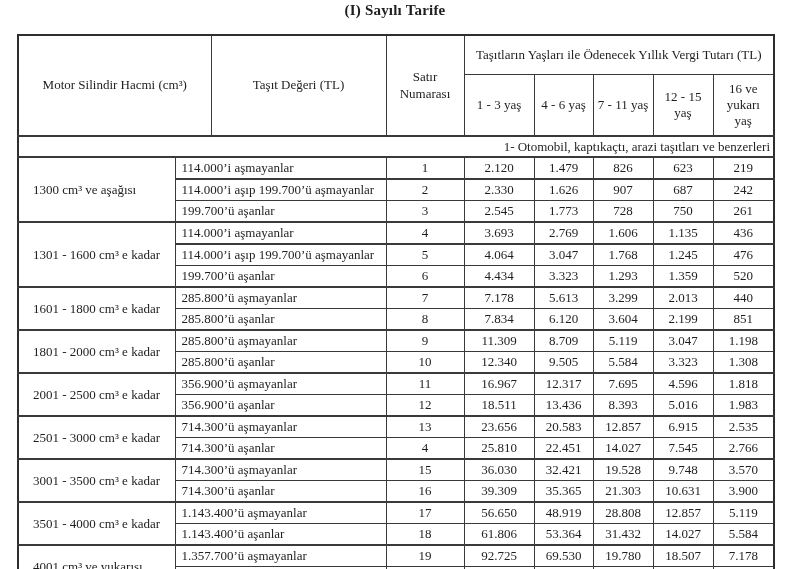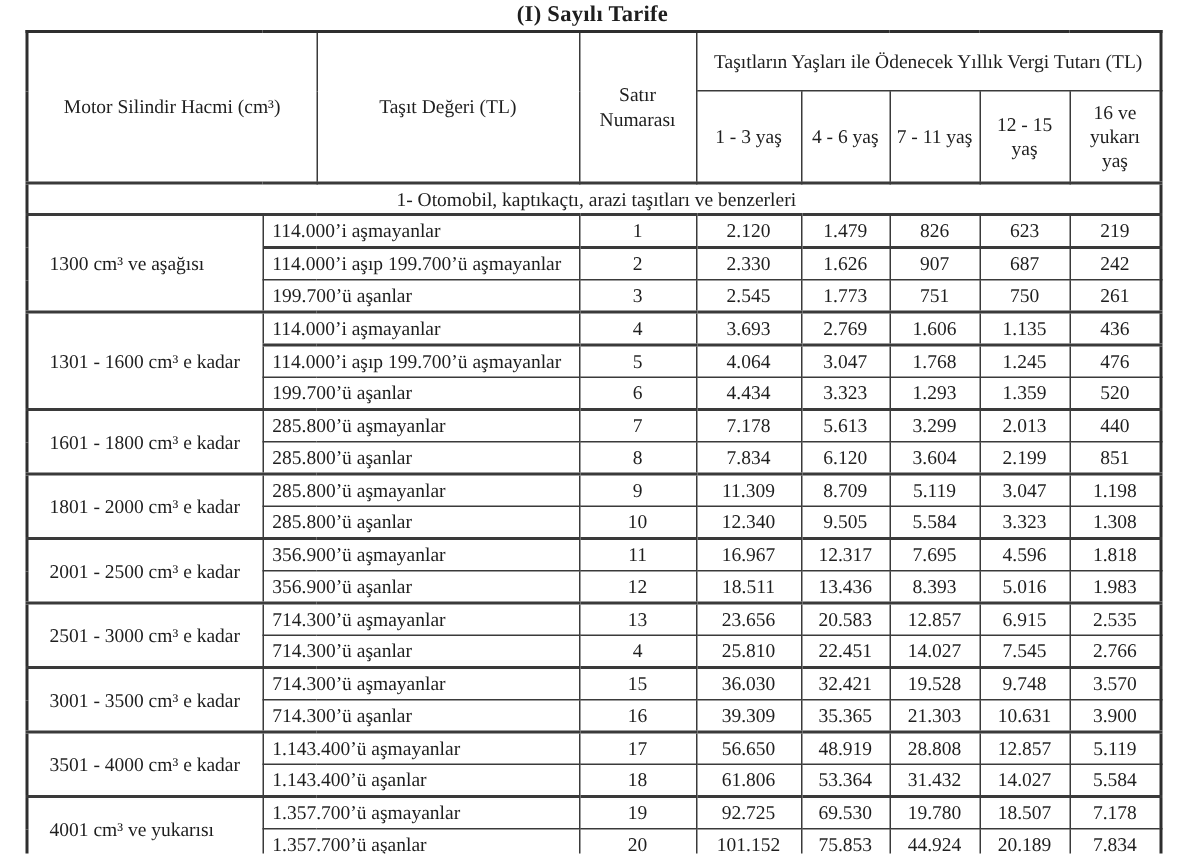--- a/index.html
+++ b/index.html
@@ -12,21 +12,21 @@
     font-family: "Liberation Serif", "DejaVu Serif", serif;
     color: #1e1e1e;
   }
   .page-title {
     width: 756px;
     margin-left: 17px;
     text-align: center;
     font-weight: bold;
     font-size: 15px;
     line-height: 20px;
-    height: 20px;
+    height: 34px;
     letter-spacing: 0.2px;
   }
   table.tariff {
     border-collapse: collapse;
     table-layout: fixed;
     margin-left: 17px;
     width: 756px;
     border: 2px solid #2e2e2e;
   }
   th, td {
@@ -39,21 +39,21 @@
     font-size: 13px;
     text-align: center;
     vertical-align: middle;
     line-height: 1.25;
     margin-left: 40px;
   }
   th.h-top { height: 36px; padding: 1px 2px; }
   tr.ages-row th { height: 60px; }
   tbody td { font-size: 13px; height: 20px; vertical-align: middle; }
   tr.section-row td {
-    text-align: center;
+    text-align: right;
     padding-left: 6px;
     height: 19px;
     border-top-width: 2px;
   }
   td.engine { padding-left: 14px; white-space: nowrap; }
   td.vrange { padding-left: 6px; white-space: nowrap; font-family: Liberation Serif, serif; }
   td.rowno, td.num { text-align: center; }
   tr.group-start td { border-top-width: 2px; }
   tr.thick-bottom td { border-bottom-width: 2px; }
 </style>
@@ -110,21 +110,21 @@
         <td class="num">1.626</td>
         <td class="num">907</td>
         <td class="num">687</td>
         <td class="num">242</td>
       </tr>
       <tr>
         <td class="vrange" colspan="2">199.700’ü aşanlar</td>
         <td class="rowno">3</td>
         <td class="num">2.545</td>
         <td class="num">1.773</td>
-        <td class="num">751</td>
+        <td class="num">728</td>
         <td class="num">750</td>
         <td class="num">261</td>
       </tr>
       <tr class="group-start thick-bottom">
         <td class="engine" rowspan="3">1301 - 1600 cm³ e kadar</td>
         <td class="vrange" colspan="2">114.000’i aşmayanlar</td>
         <td class="rowno">4</td>
         <td class="num">3.693</td>
         <td class="num">2.769</td>
         <td class="num">1.606</td>

